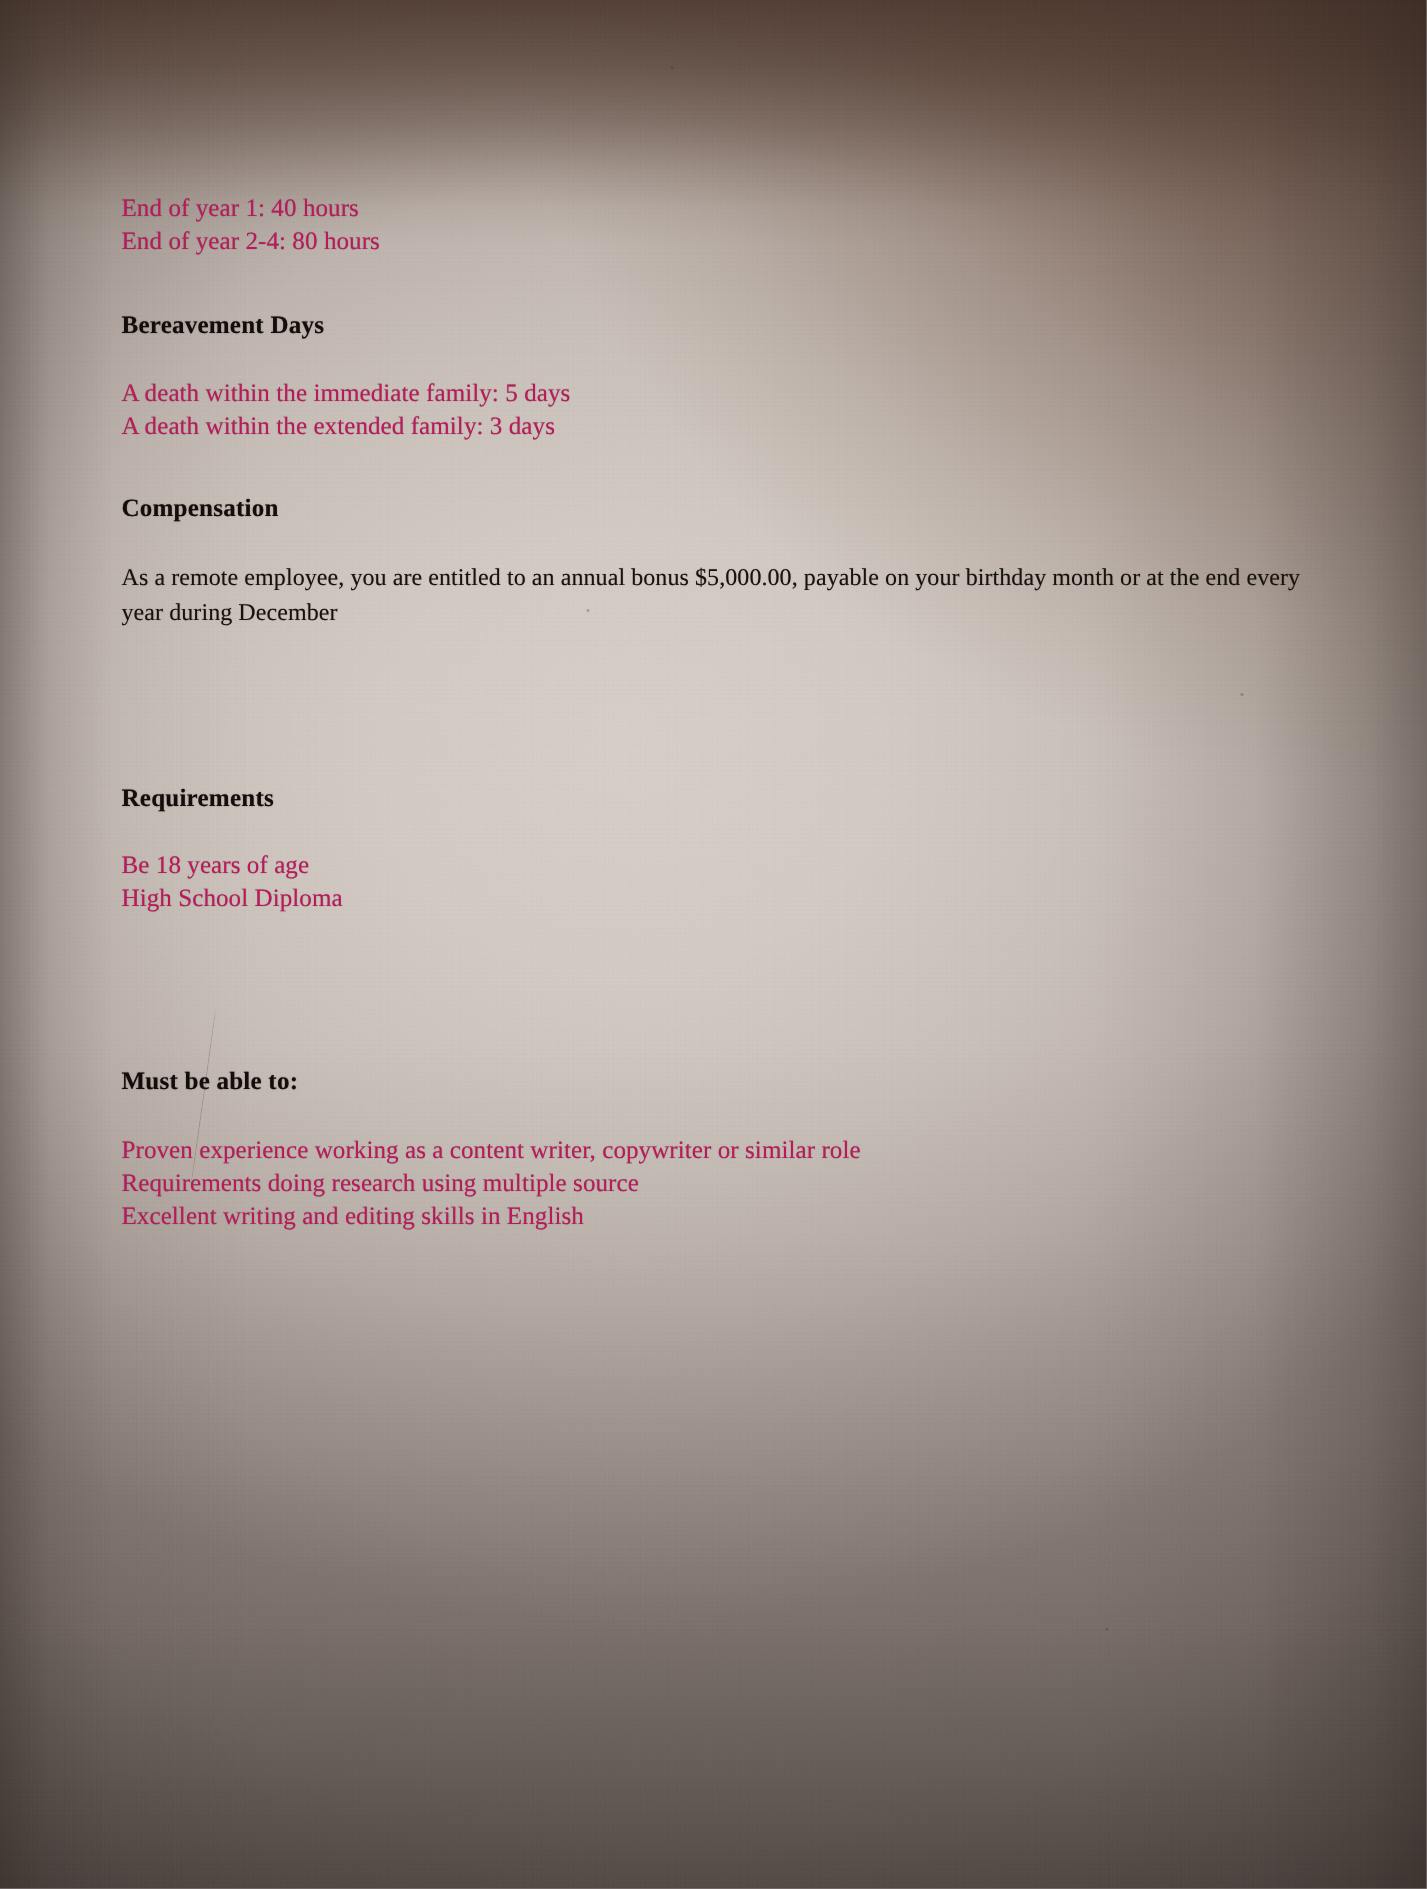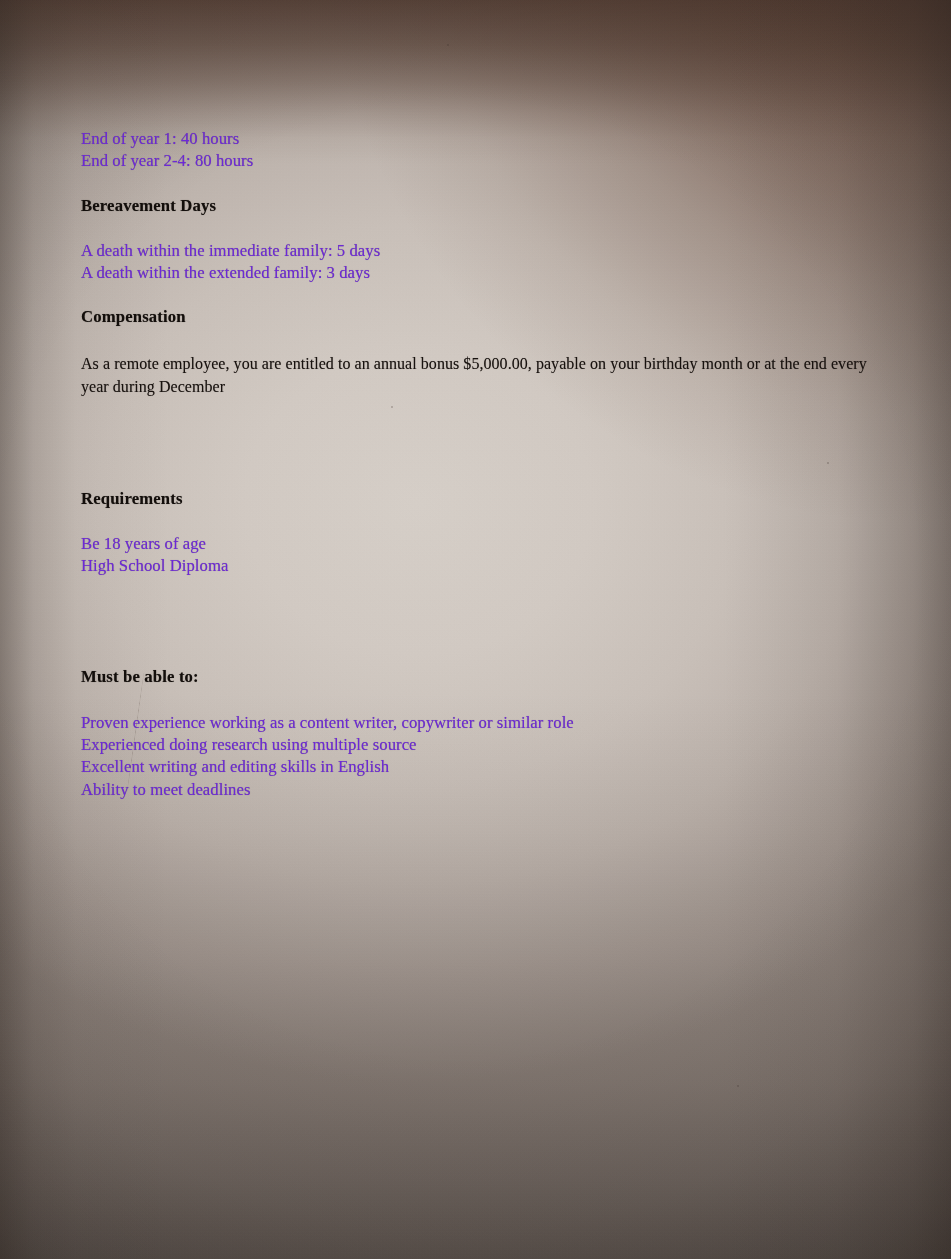--- a/index.html
+++ b/index.html
@@ -132,33 +132,34 @@
     position: absolute;
     left: 81px;
     top: 128px;
     width: 790px;
     z-index: 8;
   }
 
   .line {
     font-size: 16.7px;
     line-height: 22.3px;
-    color: #6d28d9;
+    color: #be185d;
     letter-spacing: 0.05px;
     white-space: pre-wrap;
     text-shadow: 0 0 0.7px rgba(28,22,18,0.40);
   }
 
   .heading {
     font-size: 16.7px;
     line-height: 22.3px;
     font-weight: bold;
     color: #130e0b;
     letter-spacing: 0.15px;
     text-shadow: 0 0 0.8px rgba(20,15,12,0.50);
+    margin-top: 11px;
   }
 
   .para {
     font-size: 16px;
     line-height: 23.4px;
     color: #18120f;
     letter-spacing: 0.05px;
     text-shadow: 0 0 0.7px rgba(28,22,18,0.40);
   }
 
@@ -240,19 +241,18 @@
 
     <div class="gap-lg"></div>
 
 
     <div class="gap-sm"></div>
 
     <div class="block">
       <div class="heading">Must be able to:</div>
       <div class="gap-md"></div>
       <div class="line">Proven experience working as a content writer, copywriter or similar role</div>
-      <div class="line">Experienced doing research using multiple source</div>
+      <div class="line">Requirements doing research using multiple source</div>
       <div class="line">Excellent writing and editing skills in English</div>
-      <div class="line">Ability to meet deadlines</div>
     </div>
 
   </div>
 </div>
 
 </body></html>

